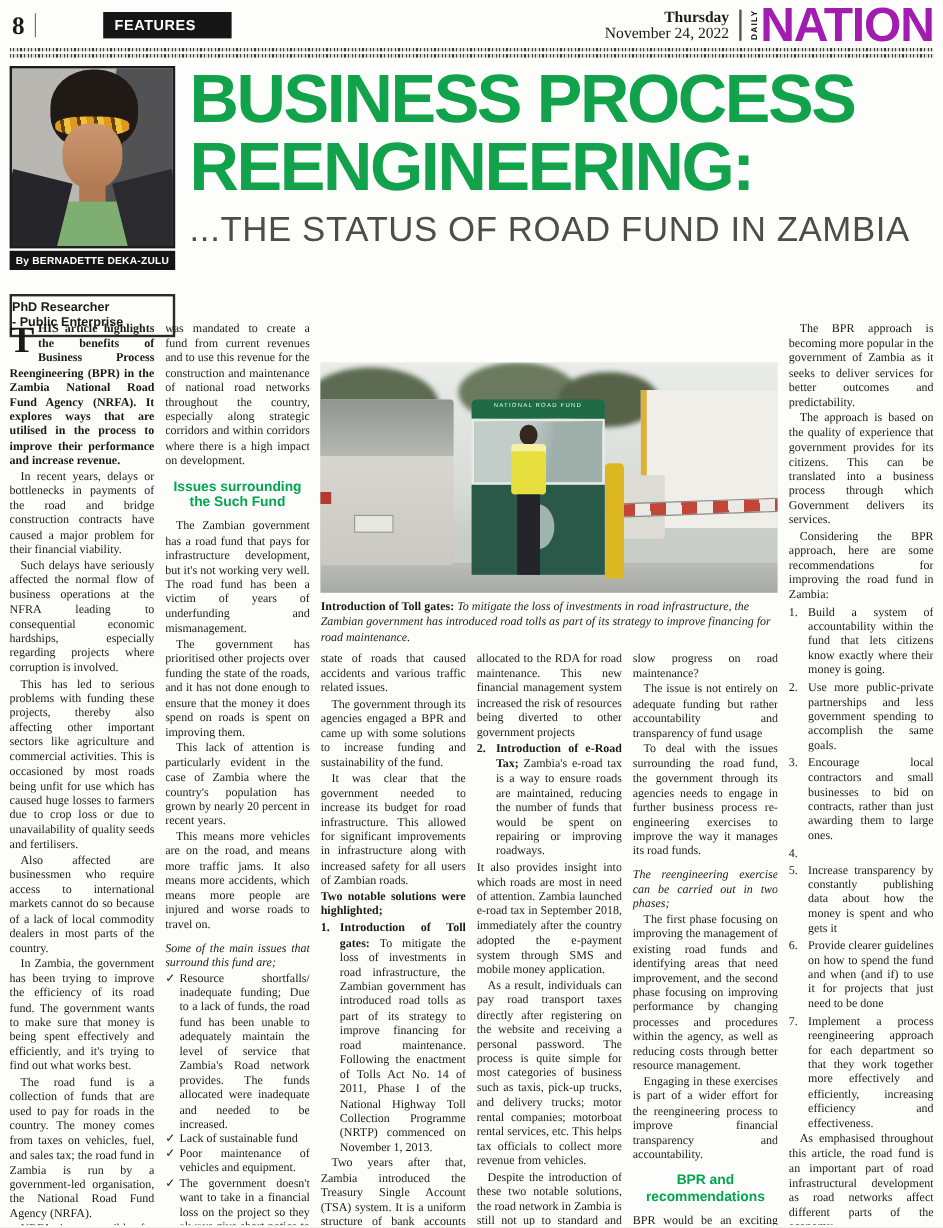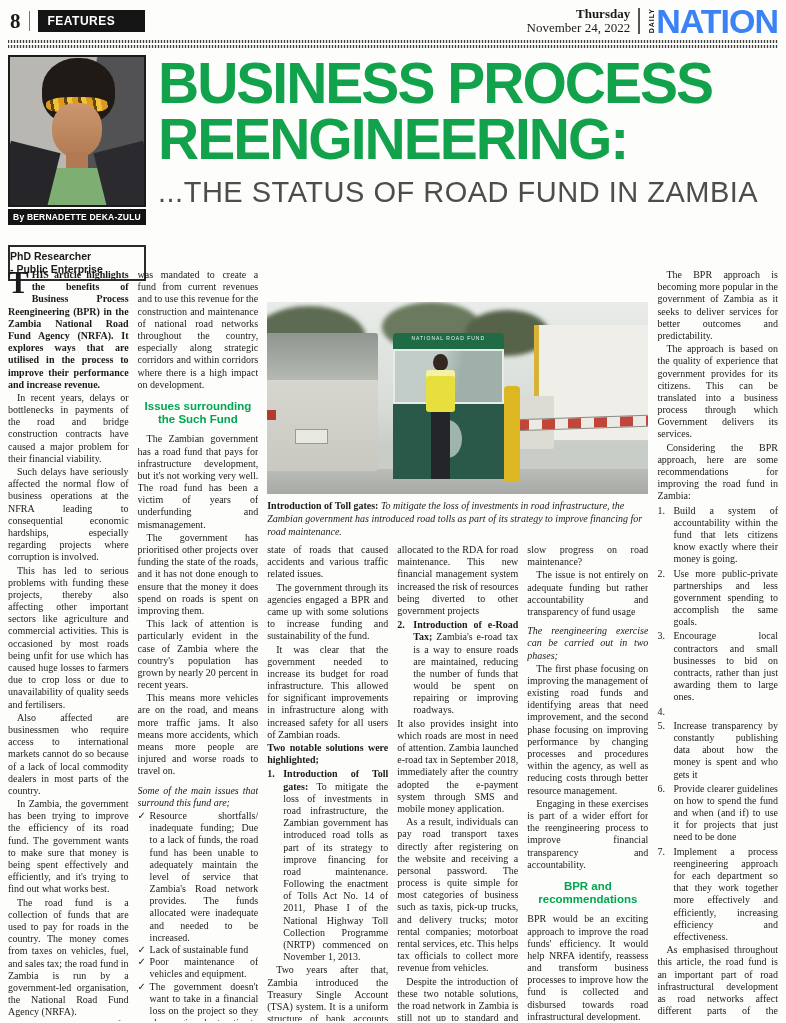--- a/index.html
+++ b/index.html
@@ -4,31 +4,31 @@
 <style>
   html,body{margin:0;padding:0;background:#e7e7e4;}
   .page{position:relative;width:786px;height:1023px;margin:0 auto;background:#fdfdfb;
         box-sizing:border-box;padding:6px 8px;overflow:hidden;
         font-family:"Liberation Serif",serif;color:#1a1a1a;}
   
   .hdr{display:flex;align-items:center;height:30px;}
   .pagenum{font-size:21px;font-weight:bold;padding:0 8px 0 2px;}
   .hdr-div{width:1px;height:20px;background:#777;margin-right:8px;}
   .features-box{background:#151515;color:#fff;font-family:"Liberation Sans",sans-serif;
-        font-weight:bold;font-size:12px;letter-spacing:.5px;padding:4px 30px 4px 10px;}
+        font-weight:bold;font-size:12px;letter-spacing:.5px;padding:4px 30px 4px 10px;margin-left:48px;}
   .hdr-right{margin-left:auto;display:flex;align-items:center;gap:8px;}
   .dateblock{text-align:right;font-family:"Liberation Serif",serif;line-height:1.05;}
   .dateblock .d1{font-weight:bold;font-size:13px;}
   .dateblock .d2{font-size:13px;}
   .vbar{width:2px;height:26px;background:#555;}
   .masthead{display:flex;align-items:center;}
   .daily{writing-mode:vertical-rl;transform:rotate(180deg);font-family:"Liberation Sans",sans-serif;
         font-size:7px;font-weight:bold;letter-spacing:1px;color:#111;margin-right:1px;}
-  .nation{font-family:"Liberation Sans",sans-serif;font-weight:800;font-size:34px;
-        letter-spacing:-1px;color:#3b82f6;line-height:.9;}
+  .nation{font-family:"Liberation Sans",sans-serif;font-weight:800;font-size:40px;
+        letter-spacing:-1px;color:#a21caf;line-height:.9;}
   .rule{margin-top:4px;}
   .rule .r{height:3px;background:repeating-linear-gradient(90deg,#3d3d3d 0 1px,#dcdcda 1px 3px);}
   .rule .gap{height:2px;background:#fdfdfb;}
   
   .head-row{display:flex;gap:12px;margin-top:7px;height:204px;}
   .byline-box{width:138px;flex:none;}
   .portrait{position:relative;height:152px;border:2px solid #1c1c1c;box-sizing:border-box;
         background:linear-gradient(100deg,#b9b7b2 54%,#525254 55%);overflow:hidden;}
   .hair{position:absolute;left:24%;top:1%;width:54%;height:44%;background:#201a16;border-radius:48% 48% 42% 42%;}
   .band{position:absolute;left:27%;top:27%;width:46%;height:11%;border-radius:40%;
@@ -236,20 +236,21 @@
               <span class="n" style="font-weight: bold;">2.</span>
               <div class="nb"><b>Introduction of e-Road Tax; </b>Zambia's e-road tax is a way to ensure roads are maintained, reducing the number of funds that would be spent on repairing or improving roadways.</div>
             </div>
             <p class="para">It also provides insight into which roads are most in need of attention. Zambia launched e-road tax in September 2018, immediately after the country adopted the e-payment system through SMS and mobile money application.</p>
             <p class="para indent">As a result, individuals can pay road transport taxes directly after registering on the website and receiving a personal password. The process is quite simple for most categories of business such as taxis, pick-up trucks, and delivery trucks; motor rental companies; motorboat rental services, etc. This helps tax officials to collect more revenue from vehicles.</p>
             <p class="para indent">Despite the introduction of these two notable solutions, the road network in Zambia is still not up to standard and requires more intervention.</p>
           </section>
         <section class="col" id="c5">
             <p class="para">slow progress on road maintenance?</p>
             <p class="para indent">The issue is not entirely on adequate funding but rather accountability and transparency of fund usage</p>
+            <p class="para indent">To deal with the issues surrounding the road fund, the government through its agencies needs to engage in further business process re-engineering exercises to improve the way it manages its road funds.</p>
             <p class="para ital">The reengineering exercise can be carried out in two phases;</p>
             <p class="para indent">The first phase focusing on improving the management of existing road funds and identifying areas that need improvement, and the second phase focusing on improving performance by changing processes and procedures within the agency, as well as reducing costs through better resource management.</p>
             <p class="para indent">Engaging in these exercises is part of a wider effort for the reengineering process to improve financial transparency and accountability.</p>
             <div class="subhead">BPR and recommendations</div>
             <p class="para">BPR would be an exciting approach to improve the road funds' efficiency. It would help NRFA identify, reassess and transform business processes to improve how the fund is collected and disbursed towards road infrastructural development.</p>
           </section>
       </div>
     </section>
 
     <section class="col" id="c6">

